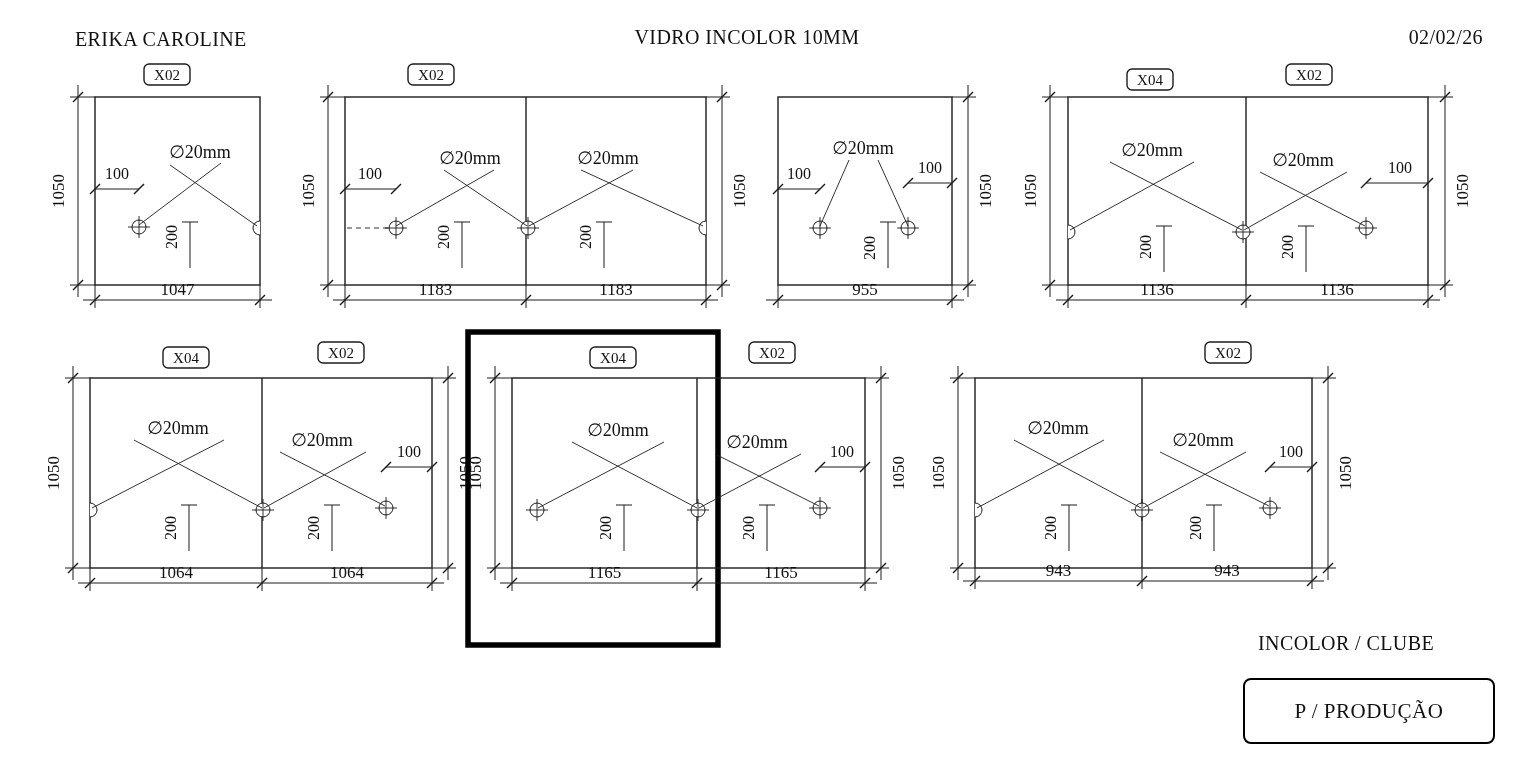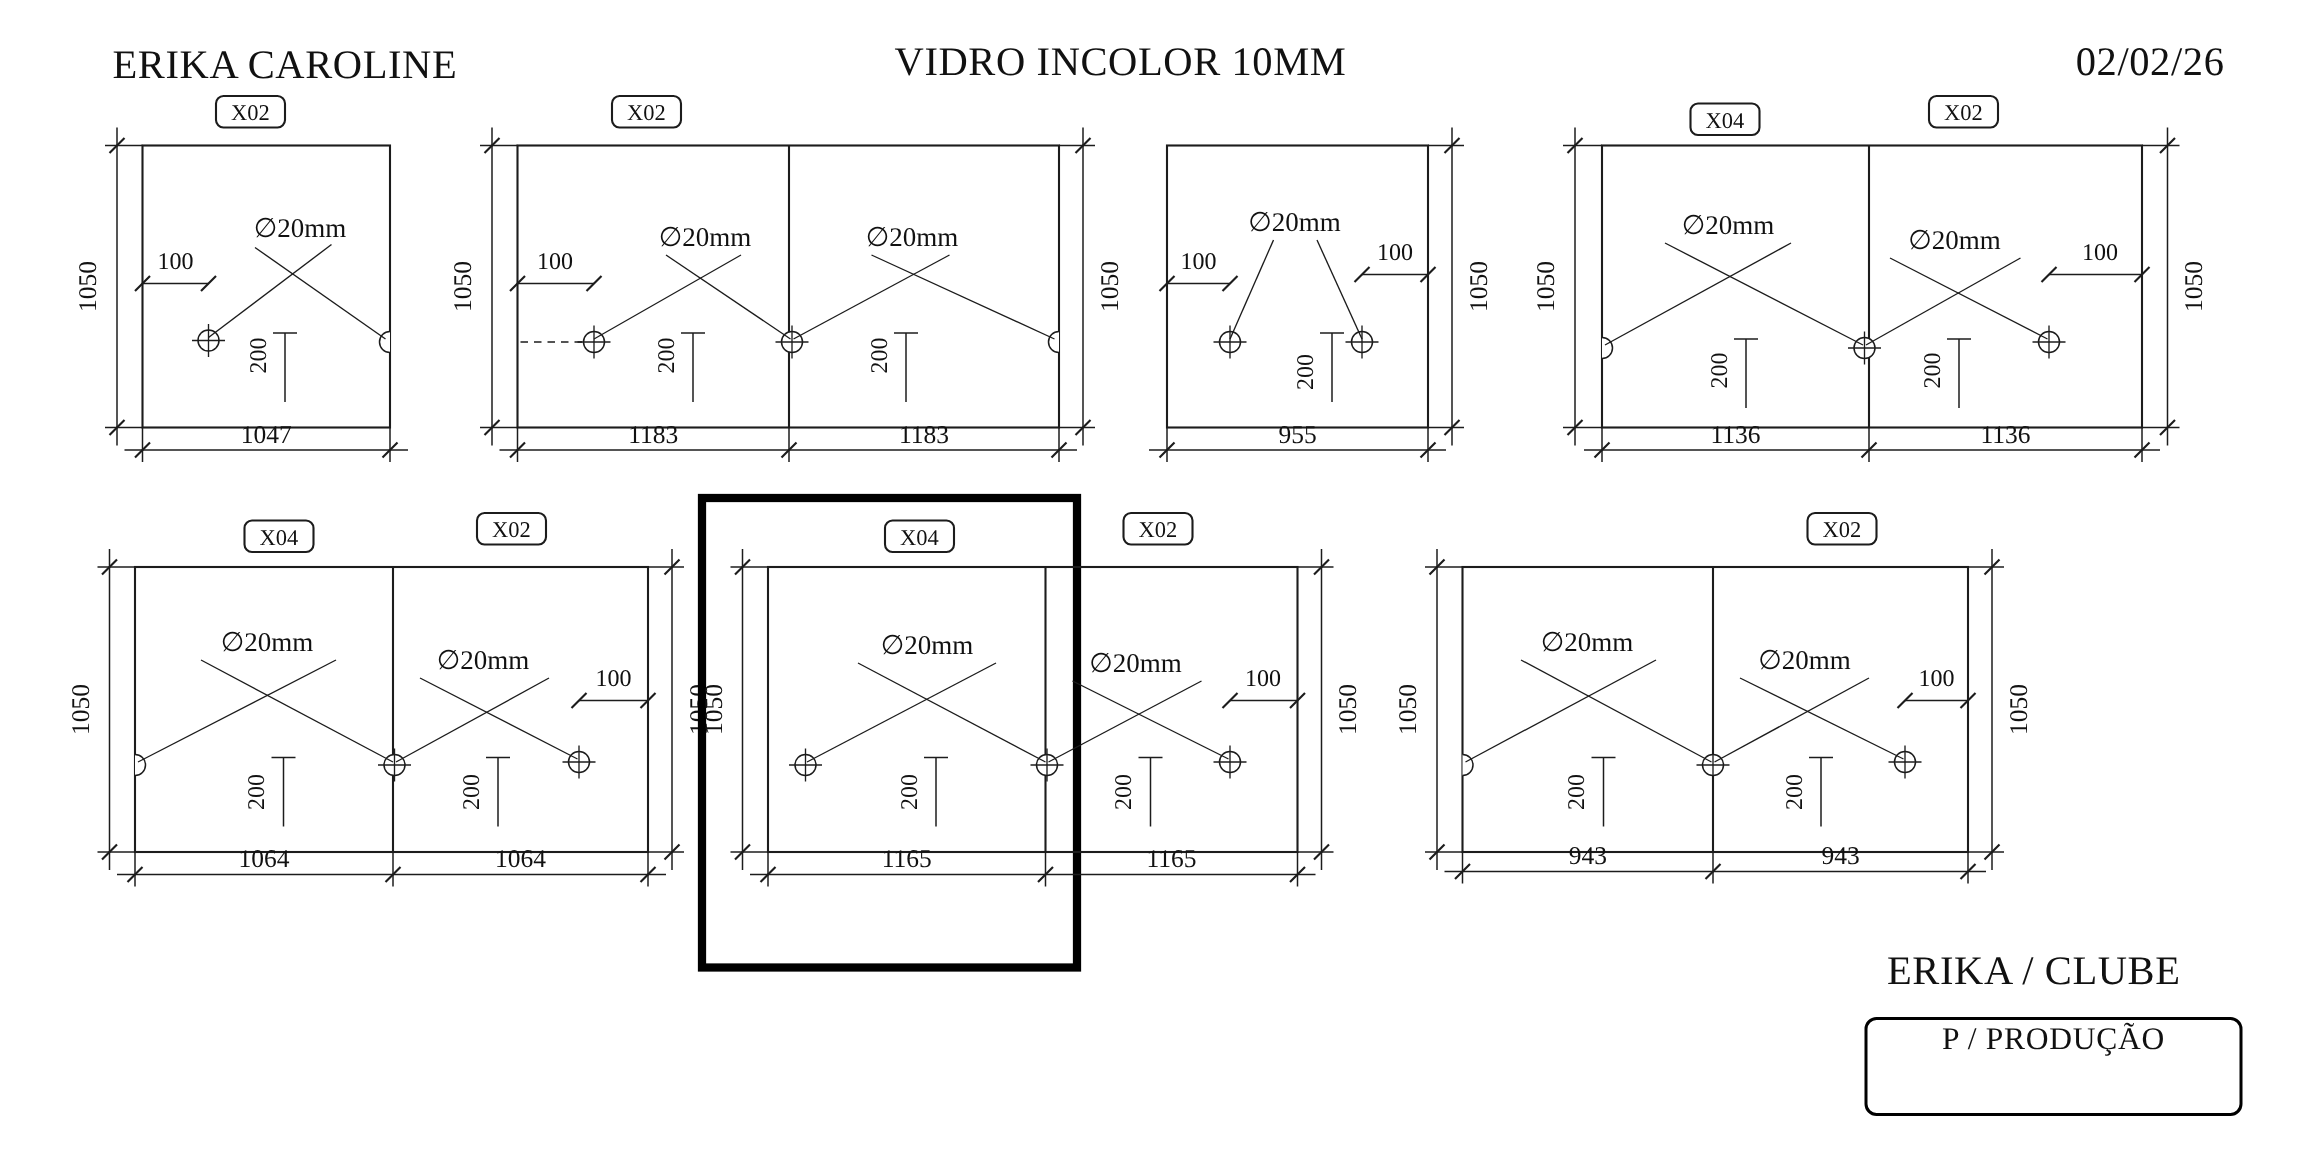--- a/index.html
+++ b/index.html
@@ -15,25 +15,25 @@
   #drawing-canvas .tagbox{stroke-width:1.4;}
   #drawing-canvas .thin{stroke-width:0.9;}
   #drawing-canvas .tick{stroke-width:1.4;}
   #drawing-canvas .dash{stroke-dasharray:5 4;stroke-width:0.9;}
   #drawing-canvas .hole{fill:#ffffff;}
   #drawing-canvas .highlight{stroke:#000;stroke-width:5.5;}
   #drawing-canvas text{
     fill:#111;stroke:none;
     font-family:"Liberation Serif","DejaVu Serif",serif;
   }
-  .hdr{position:absolute;font-size:27px;letter-spacing:.4px;white-space:nowrap;}
+  .hdr{position:absolute;font-size:20px;letter-spacing:.4px;white-space:nowrap;}
   .stamp{
     position:absolute;left:1243px;top:678px;width:248px;height:62px;
     border:2px solid #000;border-radius:8px;
-    display:flex;justify-content:center;
+    display:flex;align-items:center;justify-content:center;
     font-size:21px;letter-spacing:.5px;
   }
 </style>
 </head>
 <body>
 
 <svg id="drawing-canvas" width="1535" height="767" viewBox="0 0 1535 767">
     <g>
       <rect x="95" y="97" width="165" height="188" class="frame"></rect>
       <rect x="144" y="64" width="46" height="21" rx="5" class="tagbox"></rect>
@@ -359,16 +359,16 @@
       <line x1="1214" y1="505" x2="1214" y2="551" class="ln"></line>
       <line x1="1206" y1="505" x2="1222" y2="505" class="ln"></line>
       <text x="1201" y="528" font-size="16" text-anchor="middle" transform="rotate(-90 1201 528)">200</text>
     </g>
   </svg>
 
 <div class="hdr" style="left:75px;top:28px">ERIKA CAROLINE</div>
 <div class="hdr" style="left:747px;top:26px;transform:translateX(-50%)">VIDRO INCOLOR 10MM</div>
 <div class="hdr" style="right:52px;top:26px">02/02/26</div>
 
-<div class="hdr" style="left:1258px;top:632px">ERIKA / CLUBE</div>
+<div class="hdr" style="left:1258px;top:632px">INCOLOR / CLUBE</div>
 <div class="stamp">
   <span>P / PRODUÇÃO</span>
 </div>
 
 </body></html>

